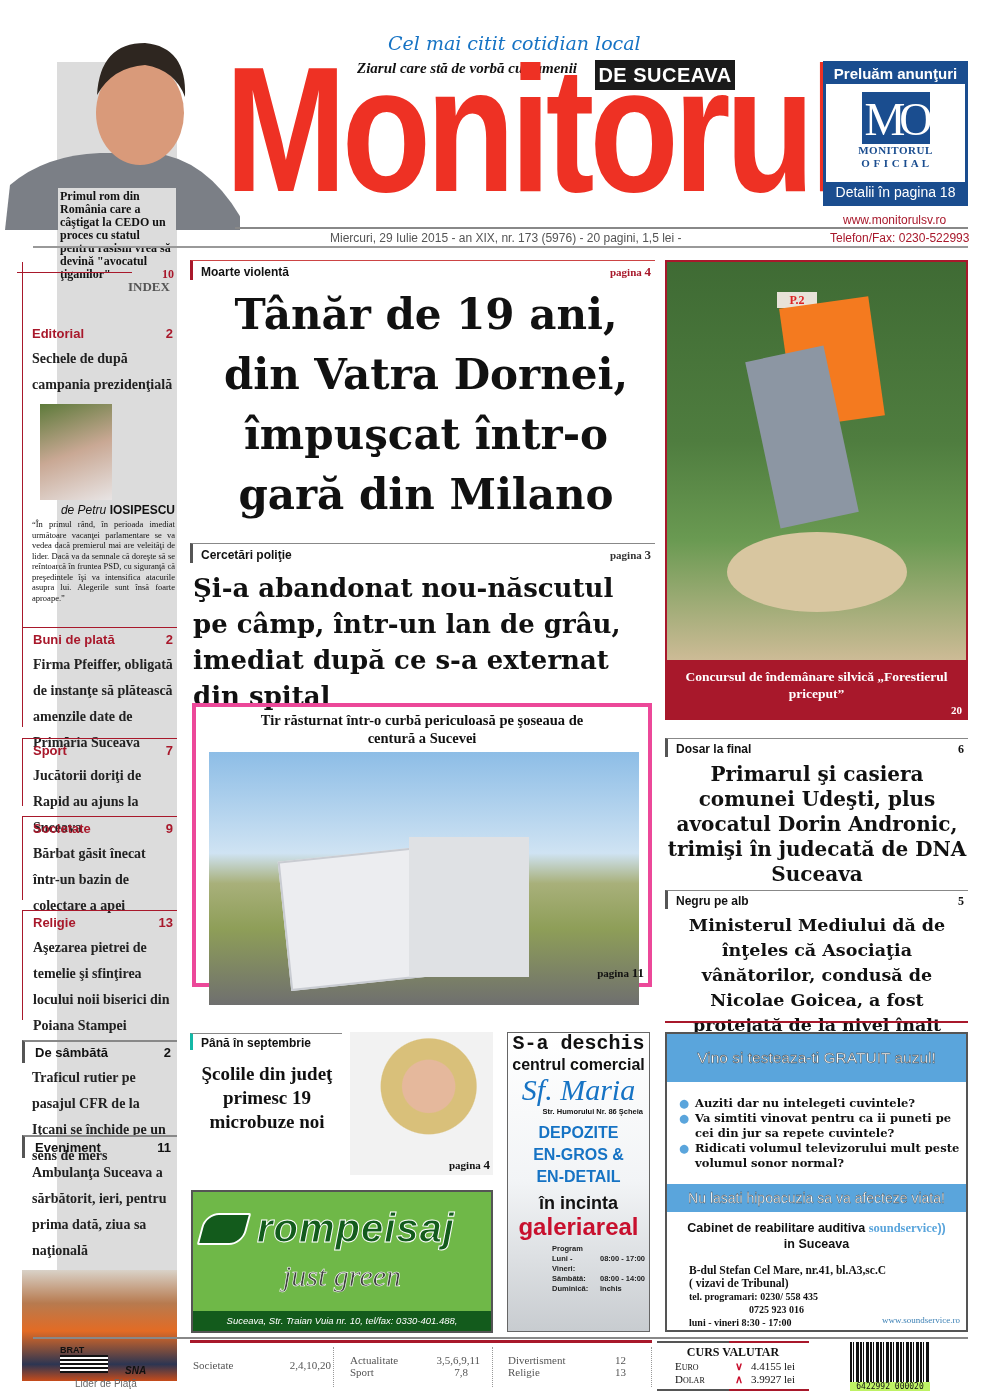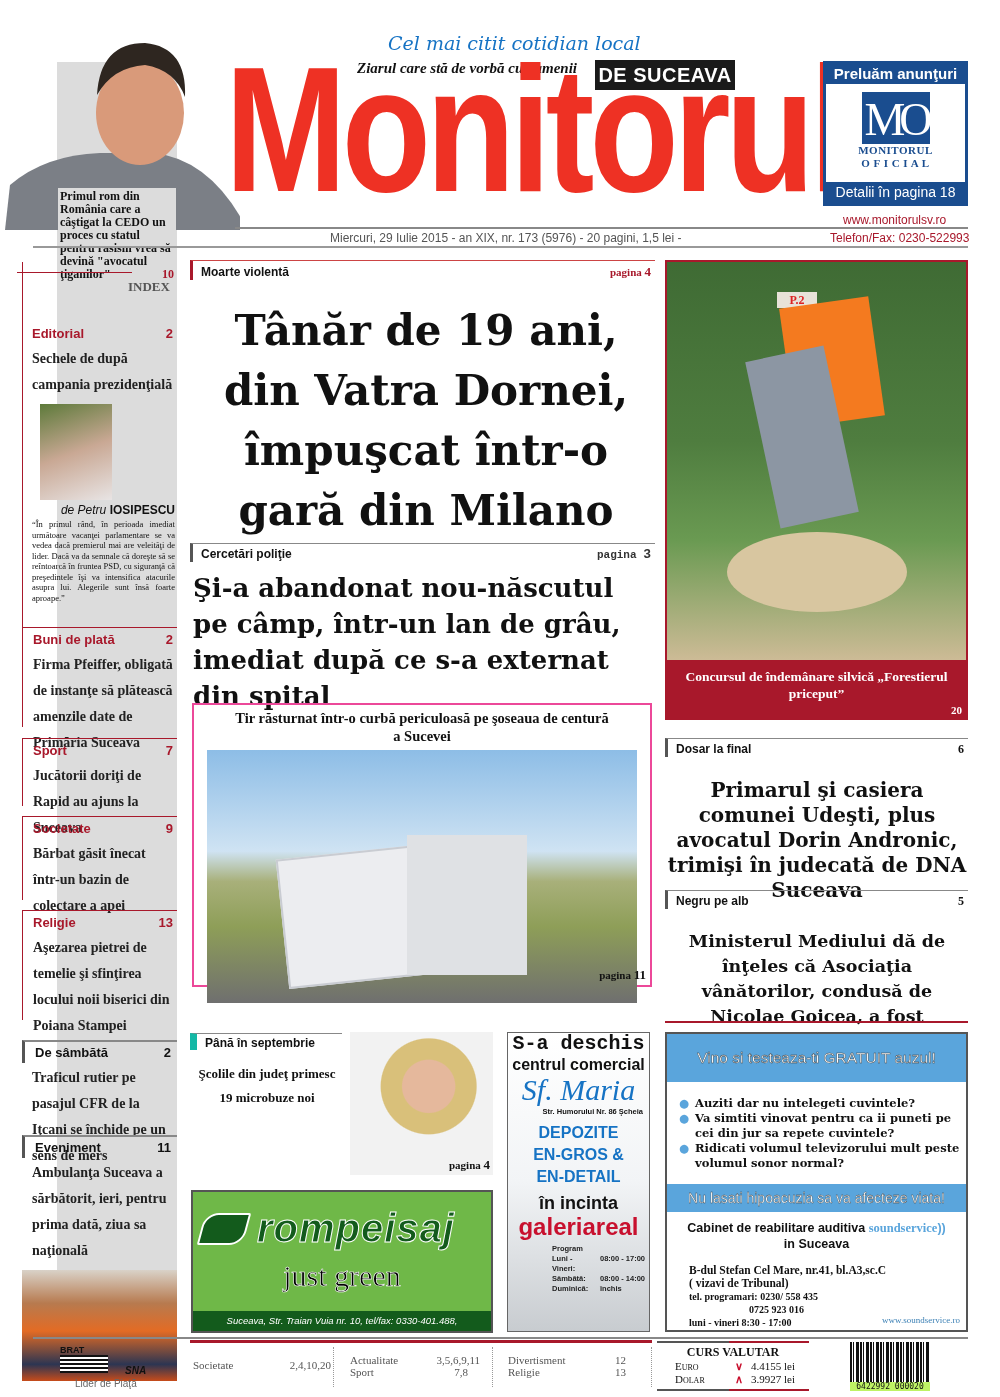--- a/index.html
+++ b/index.html
@@ -31,21 +31,21 @@
   .idx-head { font-family: "Liberation Sans", sans-serif; font-weight: bold; font-size: 13px; color: #a8182b; display: flex; justify-content: space-between; padding: 4px 4px 3px 10px; }
   .idx-body { font-size: 14px; line-height: 26px; padding: 2px 4px 2px 10px; font-weight: bold; color: #222; }
   .idx-top { border-top: 1.5px solid #a8182b; }
   .idx-left { border-left: 1.5px solid #a8182b; }
   .gh { font-family: "Liberation Sans", sans-serif; font-weight: bold; font-size: 13px; color: #111; display: flex; justify-content: space-between; padding: 3px 6px 3px 10px; border-left: 3px solid #555; border-top: 2px solid #888; margin-top: 8px; }
 
   
   .kicker { font-family: "Liberation Sans", sans-serif; font-weight: bold; font-size: 12px; display: flex; justify-content: space-between; align-items: baseline; }
   .pagina { font-family: "Liberation Serif", serif; font-size: 11px; font-weight: bold; color: #a8182b; }
   .pagina b { font-size: 13px; }
-  .hl { font-family: "DejaVu Serif", serif; font-weight: bold; text-align: center; color: #111; margin-top: 16px; }
+  .hl { font-family: "DejaVu Serif", serif; font-weight: bold; text-align: center; color: #111; }
 
   .photo { overflow: hidden; position: absolute; }
   .ph-forest { background: linear-gradient(180deg,#3f6b34 0%,#4f7d3f 45%,#6a9a52 70%,#cdbb96 100%); }
   .ph-sky { background: linear-gradient(180deg,#8dbde6 0%,#cfe3f3 40%,#a8b07a 52%,#8e9e58 70%,#6f6f6f 100%); }
 
   .bottombar { font-family: "Liberation Serif", serif; font-size: 11px; color: #555; }
   .barcode { background: repeating-linear-gradient(90deg,#111 0 2px,#fff 2px 3px,#111 3px 4px,#fff 4px 6px,#111 6px 9px,#fff 9px 10px); }
 </style>
 </head>
 <body>
@@ -151,26 +151,26 @@
   <div class="kicker">
     <span>Moarte violentă</span>
     <span class="pagina"><span>pagina</span> <b>4</b></span>
   </div>
 </div>
 <div class="abs hl" style="left:195px;top:285px;width:462px;font-size:42px;line-height:60px;">Tânăr de 19 ani, din Vatra Dornei, împuşcat într-o gară din Milano</div>
 
 <div class="abs" style="left:190px;top:543px;width:465px;border-top:1.5px solid #888;border-left:3px solid #555;padding:3px 4px 0 8px;">
   <div class="kicker">
     <span>Cercetări poliţie</span>
-    <span class="pagina" style="color:#333;font-family:Liberation Mono, monospace;"><span>pagina</span> <b>3</b></span>
+    <span class="pagina" style="color:#333;"><span>pagina</span> <b>3</b></span>
   </div>
 </div>
 <div class="abs" style="left:193px;top:570px;width:462px;font-family:'DejaVu Serif',serif;font-weight:bold;font-size:26px;line-height:36px;">Şi-a abandonat nou-născutul pe câmp, într-un lan de grâu, imediat după ce s-a externat din spital</div>
 
-<div class="abs" style="left:192px;top:703px;width:460px;height:284px;border:2px solid #ec4899;">
+<div class="abs" style="left:192px;top:703px;width:460px;height:284px;border:4px solid #ec4899;">
   <div style="text-align:center;font-weight:bold;font-size:14.5px;line-height:18px;padding:4px 40px 0;">Tir răsturnat într-o curbă periculoasă pe şoseaua de centură a Sucevei</div>
   <div class="photo ph-sky" style="left:13px;top:45px;width:430px;height:253px;">
     <div style="position:absolute;left:75px;top:100px;width:180px;height:130px;background:#ecedf0;transform:rotate(-6deg);border:2px solid #c9ccd2;"></div>
     <div style="position:absolute;left:200px;top:85px;width:120px;height:140px;background:#dfe1e4;"></div>
   </div>
   <div style="position:absolute;right:4px;bottom:2px;font-size:11px;font-weight:bold;">
     <span>pagina</span> <b style="font-size:13px;">11</b>
   </div>
 </div>
 
@@ -195,26 +195,26 @@
 
 <div class="abs" style="left:665px;top:890px;width:303px;border-top:1.5px solid #888;border-left:3px solid #555;padding:3px 4px 0 8px;">
   <div class="kicker">
       <span>Negru pe alb</span>
       <span style="font-family:'Liberation Serif',serif;font-weight:bold;">5</span>
     </div>
 </div>
 <div class="abs hl" style="left:665px;top:913px;width:304px;font-size:17.5px;line-height:25px;">Ministerul Mediului dă de înţeles că Asociaţia vânătorilor, condusă de Nicolae Goicea, a fost protejată de la nivel înalt</div>
 <div class="abs" style="left:665px;top:1021px;width:303px;height:2px;background:#a8182b;"></div>
 
-<div class="abs" style="left:190px;top:1033px;width:152px;border-top:1.5px solid #888;border-left:7px solid #14b8a6;padding:2px 2px 0 8px;">
+<div class="abs" style="left:190px;top:1033px;width:152px;border-top:1.5px solid #888;border-left:3px solid #14b8a6;padding:2px 2px 0 8px;">
   <div class="kicker">
       <span>Până în septembrie</span>
     </div>
 </div>
-<div class="abs" style="left:192px;top:1062px;width:150px;text-align:center;font-size:13px;line-height:24px;font-weight:bold;">Şcolile din judeţ primesc 19 microbuze noi</div>
+<div class="abs" style="left:192px;top:1062px;width:150px;text-align:center;font-size:19px;line-height:24px;font-weight:bold;">Şcolile din judeţ primesc 19 microbuze noi</div>
 <div class="abs" style="left:350px;top:1032px;width:143px;height:143px;background:radial-gradient(circle at 55% 38%,#e5b89c 0 22%,#d9c07a 23% 40%,#f2f2f2 41%);">
   <div style="position:absolute;right:3px;bottom:2px;font-size:11px;font-weight:bold;">
     <span>pagina</span> <b style="font-size:13px;">4</b>
   </div>
 </div>
 
 <div class="abs" style="left:507px;top:1032px;width:143px;height:300px;border:1px solid #666;background:linear-gradient(180deg,#fff 0%,#f2f4f6 50%,#c8ccd0 100%);text-align:center;">
   <div style="font-family:Liberation Mono, monospace;font-weight:bold;font-size:20px;line-height:22px;">S-a deschis</div>
   <div style="font-family:'Liberation Sans',sans-serif;font-weight:bold;font-size:16px;line-height:20px;">centrul comercial</div>
   <div style="font-style:italic;font-size:30px;line-height:30px;color:#1673c4;">Sf. Maria</div>
@@ -241,21 +241,21 @@
         <span>închis</span>
       </div>
   </div>
 </div>
 
 <div class="abs" style="left:191px;top:1190px;width:302px;height:143px;border:2px solid #555;background:#6fb848;">
   <div style="display:flex;align-items:center;padding:14px 0 0 8px;">
     <span style="display:inline-block;width:46px;height:32px;background:#135b1c;border:2px solid #fff;border-radius:14px 2px 14px 2px;transform:skewX(-15deg);"></span>
     <span style="font-family:'Liberation Sans',sans-serif;font-weight:bold;font-style:italic;font-size:40px;color:#135b1c;margin-left:10px;-webkit-text-stroke:1px #fff;letter-spacing:1px;">rompeisaj</span>
   </div>
-  <div style="text-align:center;font-size:30px;color:#000000;margin-top:8px;-webkit-text-stroke:0.6px #fff;">just green</div>
+  <div style="text-align:center;font-style:italic;font-size:30px;color:#404040;margin-top:8px;-webkit-text-stroke:0.6px #fff;">just green</div>
   <div style="position:absolute;left:0;bottom:0;width:100%;height:20px;background:#135b1c;color:#fff;font-family:'Liberation Sans',sans-serif;font-style:italic;font-size:9.5px;line-height:20px;text-align:center;">Suceava, Str. Traian Vuia nr. 10, tel/fax: 0330-401.488, office@rompeisaj.ro</div>
 </div>
 
 <div class="abs" style="left:665px;top:1032px;width:303px;height:300px;border:2px solid #555;background:#fff;">
   <div style="background:#5aa5dc;color:#fff;font-family:'Liberation Sans',sans-serif;font-size:15.5px;height:48px;line-height:48px;text-align:center;-webkit-text-stroke:0.4px #333;">Vino si testeaza-ti GRATUIT auzul!</div>
   <ul style="list-style:none;padding:14px 6px 0 12px;font-family:'DejaVu Serif',serif;font-weight:bold;font-size:11.5px;line-height:15px;">
     <li style="display:flex;gap:6px;">
         <span style="color:#5aa5dc;">●</span>
         <span>Auziti dar nu intelegeti cuvintele?</span>
       </li>

